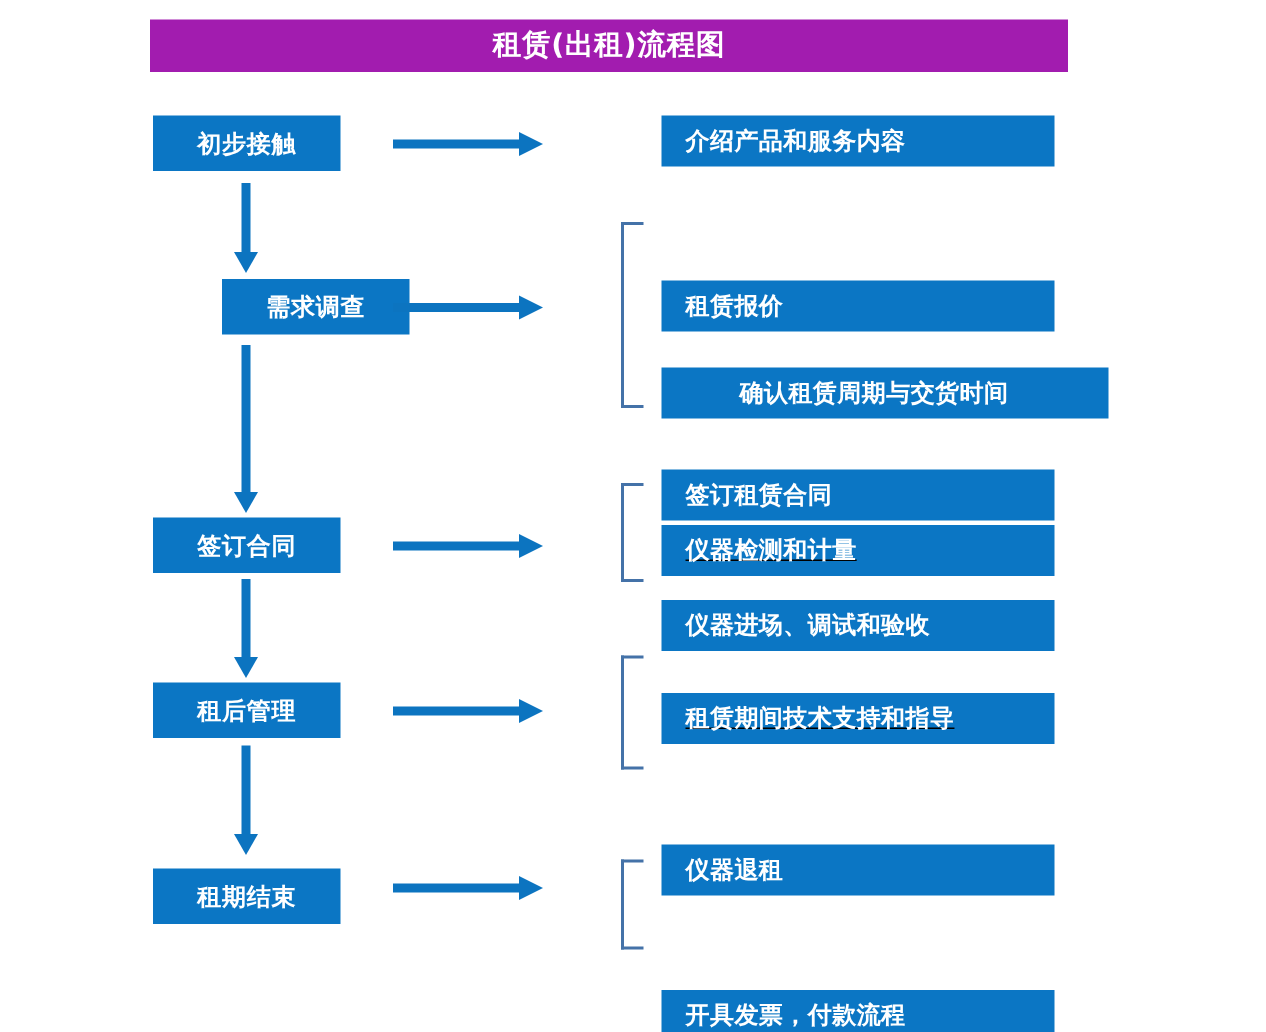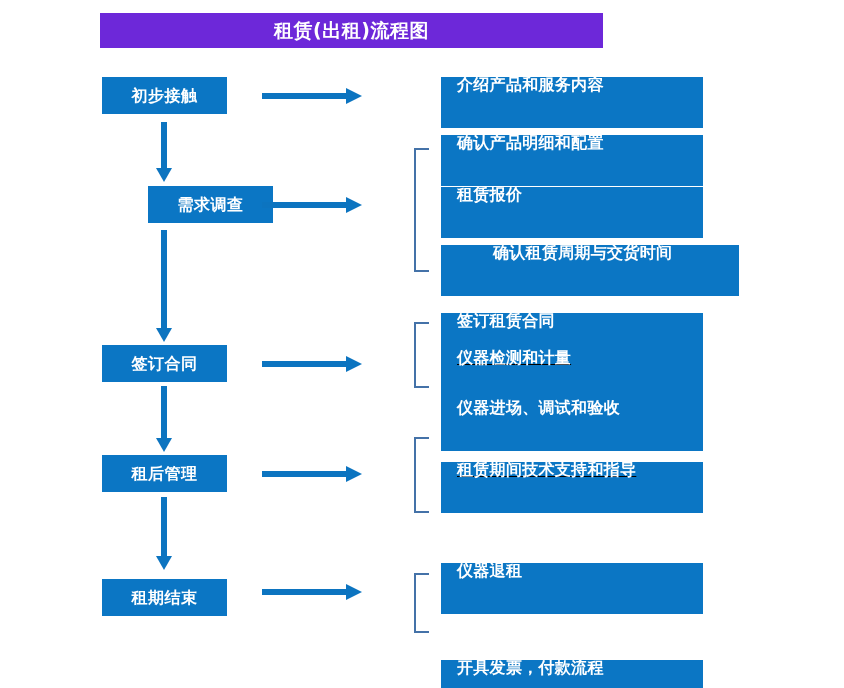--- a/index.html
+++ b/index.html
@@ -18,23 +18,23 @@
     position: relative;
     width: 844px;
     height: 688px;
   }
 
   
   .title-bar {
     position: absolute;
     left: 100px;
     top: 13px;
-    width: 503px;
+    width: 612px;
     height: 35px;
-    background: #6d28d9;
+    background: #a21caf;
     display: flex;
     align-items: center;
     justify-content: center;
   }
   .title-bar .title-text {
     color: #ffffff;
     font-size: 19px;
     font-weight: bold;
     letter-spacing: 0.5px;
     line-height: 1;
@@ -57,23 +57,24 @@
     font-weight: bold;
     line-height: 1;
     letter-spacing: 0.5px;
   }
 
   
   .detail-box {
     position: absolute;
     left: 441px;
     width: 262px;
-    height: 51px;
+    height: 34px;
     background: #0b76c4;
     display: flex;
+    align-items: center;
   }
   .detail-box .detail-label {
     color: #ffffff;
     font-size: 16px;
     font-weight: bold;
     line-height: 1;
     padding-left: 16px;
     letter-spacing: 0.3px;
     white-space: nowrap;
   }
@@ -202,23 +203,20 @@
   </div>
 
   <div class="bracket" style="top:148px; height:124px;"></div>
   <div class="bracket" style="top:322px; height:66px;"></div>
   <div class="bracket" style="top:437px; height:76px;"></div>
   <div class="bracket" style="top:573px; height:60px;"></div>
 
   <div class="detail-box" style="top:77px;">
     <span class="detail-label">介绍产品和服务内容</span>
   </div>
-  <div class="detail-box" style="top:135px;">
-    <span class="detail-label">确认产品明细和配置</span>
-  </div>
   <div class="detail-box" style="top:187px;">
     <span class="detail-label">租赁报价</span>
   </div>
   <div class="detail-box" style="top:245px;padding-left:36px;">
     <span class="detail-label">确认租赁周期与交货时间</span>
   </div>
   <div class="detail-box" style="top:313px;">
     <span class="detail-label">签订租赁合同</span>
   </div>
   <div class="detail-box" style="top:350px;text-decoration:underline;">

